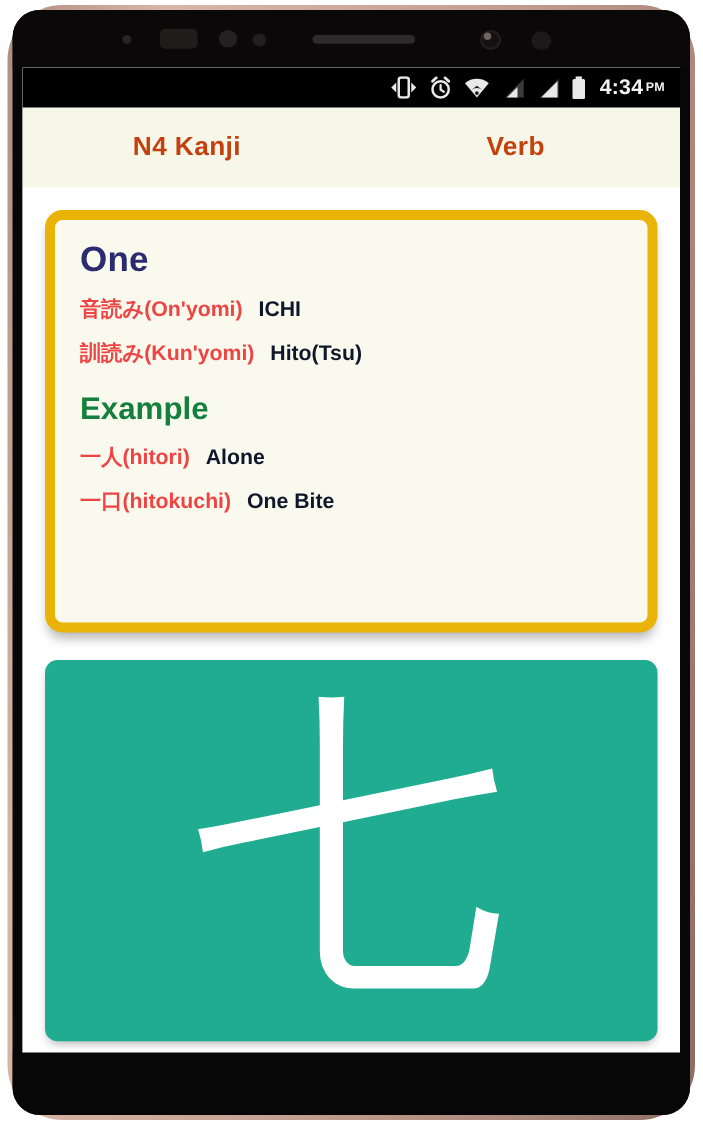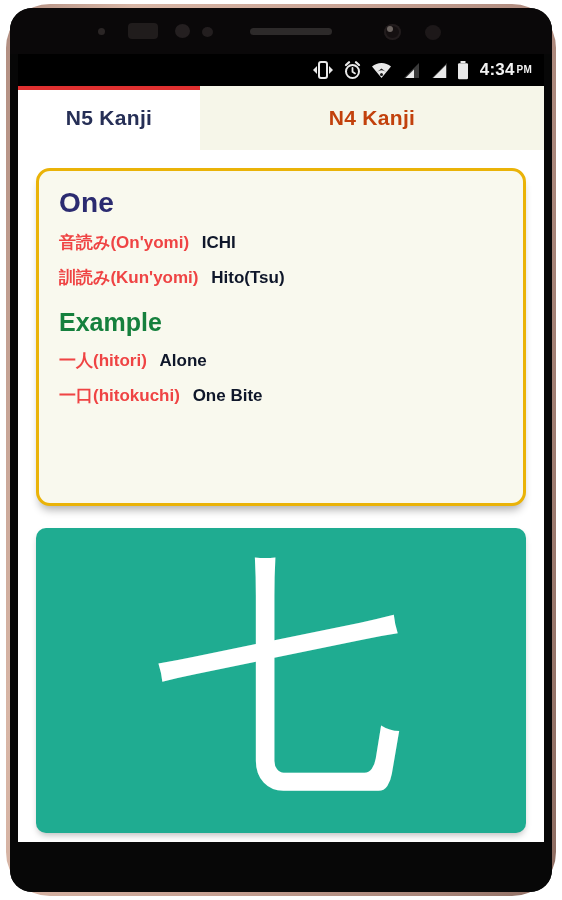--- a/index.html
+++ b/index.html
@@ -103,21 +103,21 @@
     position:relative;
     height:694px; width:100%;
     background:#ffffff;
     padding:18px 18px 0 18px;
   }
 
   
   .info-card {
     position:relative;
     background:#f9f9ee;
-    border:3px solid #eab308;
+    border:8px solid #eab308;
     border-radius:14px;
     padding:14px 26px 20px 18px;
     height:338px;
     box-shadow:0 7px 9px -3px rgba(0,0,0,.30);
   }
   .kanji-title {
     font-size:28px; font-weight:700; color:#2b2b70;
     letter-spacing:.2px; margin:2px 0 12px 2px;
   }
   .reading-row {
@@ -210,26 +210,26 @@
           <rect x="3.5" y="0" width="5" height="2.2" fill="#e9e9e9"></rect>
           <rect x="1" y="2.2" width="10" height="16" rx="1.2" fill="#e9e9e9"></rect>
         </svg>
 
         <span class="sb-time">
           <span>4:34</span><span class="sb-ampm">PM</span>
         </span>
       </div>
 
       <div class="tabbar">
-        <div class="tab active">
-          <span>N5 Kanji</span>
-        </div>
         <div class="tab">
           <span>N4 Kanji</span>
         </div>
+        <div class="tab">
+          <span>Verb</span>
+        </div>
       </div>
 
       <div class="content">
 
         <div class="info-card">
           <div class="kanji-title">One</div>
 
           <div class="reading-row">
             <span class="jp">音読み(On'yomi)</span>
             <span class="en">ICHI</span>

